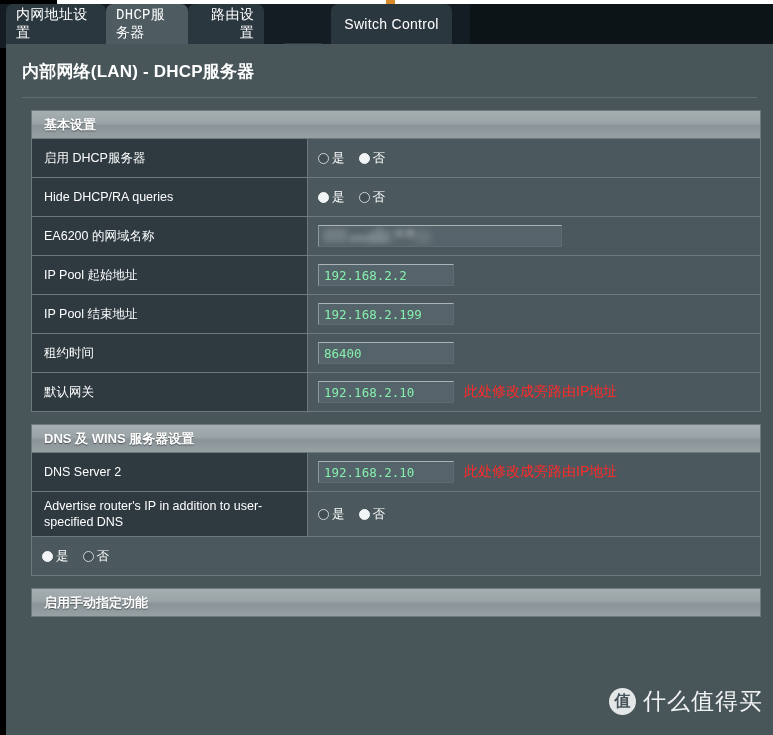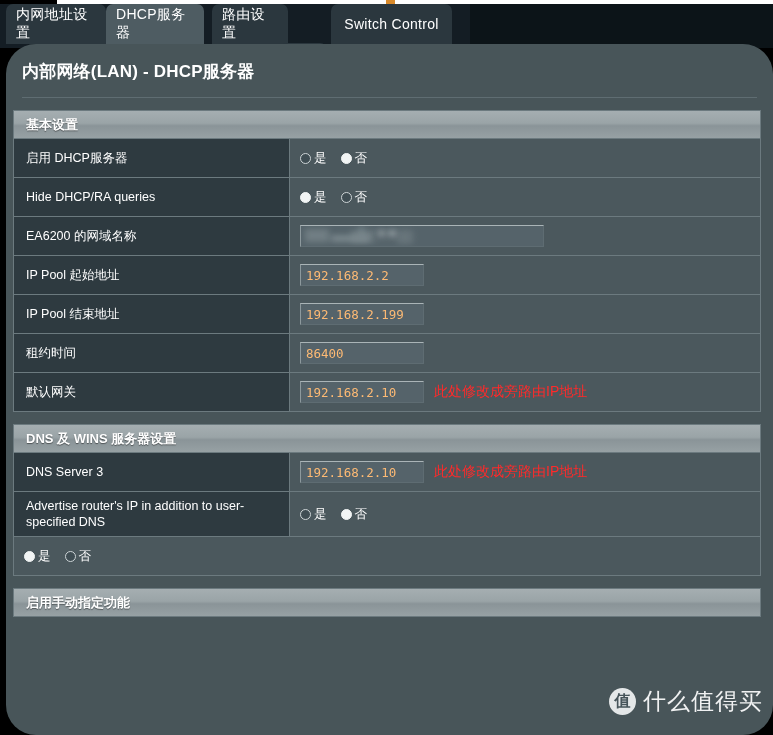--- a/index.html
+++ b/index.html
@@ -31,34 +31,33 @@
     letter-spacing:.3px;
   }
   .tab.active{background:#4e5c62;color:#ffffff;}
 
   
   .content{
     position:absolute;left:6px;top:44px;width:767px;height:691px;
     background:#485559;
     box-sizing:border-box;
     padding:0;
-    border-radius:30px;
   }
   .page-title{
     color:#ffffff;font-size:17px;font-weight:bold;
     padding:16px 0 0 16px;letter-spacing:.2px;
   }
   .title-rule{margin:14px 16px 0 16px;height:1px;background:#5f6d72;}
   .desc{
     color:#e9edee;font-size:12.5px;line-height:21px;
     padding:12px 22px 0 16px;letter-spacing:.1px;
   }
 
   
-  .table{margin:12px 12px 0 7px;border:1px solid #6c7a7f;border-bottom:none;}
+  .table{margin:12px 12px 0 25px;border:1px solid #6c7a7f;border-bottom:none;}
   .sec-head{
     height:28px;line-height:28px;
     background:linear-gradient(to bottom,#a5aeb1 0%,#9aa4a7 45%,#8a9498 55%,#97a1a4 100%);
     color:#ffffff;font-size:13px;font-weight:bold;
     padding-left:12px;box-sizing:border-box;
     text-shadow:0 1px 1px rgba(0,0,0,.45);
     border-bottom:1px solid #6c7a7f;
   }
   .row{display:flex;border-bottom:1px solid #6c7a7f;min-height:38px;}
   .row .lab{
@@ -84,27 +83,27 @@
     box-sizing:border-box;display:inline-block;
   }
   .dot.on{background:#f2f5f5;border-color:#f2f5f5;}
 
   
   .inp{
     background:#55636a;
     border:1px solid #5e6c72;
     border-top:1px solid #aab4b7;
     border-left:1px solid #8d999d;
-    color:#fdba74;
+    color:#86efac;
     font-family:"DejaVu Sans Mono","Liberation Mono",monospace;
     font-size:12.5px;
     height:22px;line-height:22px;
     box-sizing:border-box;
     padding:0 5px;
-    width:124px;
+    width:136px;
     white-space:nowrap;overflow:hidden;
   }
   .inp.w-domain{width:244px;position:relative;color:transparent;}
   .note{color:#ff2a2a;font-size:14px;white-space:nowrap;}
 
   
   .blur{position:absolute;left:0;top:0;width:100%;height:100%;overflow:hidden;}
   .blur i{position:absolute;display:block;background:#7b888d;filter:blur(3px);opacity:.75;}
   .b1{left:4px;top:3px;width:24px;height:13px;}
   .b2{left:30px;top:10px;width:38px;height:5px;background:#99a5a9 !important;}
@@ -140,24 +139,24 @@
     <div class="w2"></div>
   </div>
 
   <div class="tabbar">
     <div class="darkpanel"></div>
   </div>
 
   <div class="tab" style="left:6px;width:100px;">
     <span>内网地址设置</span>
   </div>
-  <div class="tab active" style="left:106px;width:98px;">
+  <div class="tab active" style="left:106px;width:82px;font-family:Liberation Mono, monospace;">
     <span>DHCP服务器</span>
   </div>
-  <div class="tab" style="left:212px;width:76px;">
+  <div class="tab" style="left:188px;width:76px;text-align:right;">
     <span>路由设置</span>
   </div>
   <div class="tab" style="left:280px;width:47px;margin-top:39px;">
     <span>IPTV</span>
   </div>
   <div class="tab" style="left:331px;width:121px;">
     <span>Switch Control</span>
   </div>
 
   <div class="content">
@@ -245,21 +244,21 @@
           <div class="inp">192.168.2.10</div>
           <span class="note">此处修改成旁路由IP地址</span>
         </div>
       </div>
     </div>
 
     <div class="table">
       <div class="sec-head">DNS 及 WINS 服务器设置</div>
 
       <div class="row">
-        <div class="lab">DNS Server 3</div>
+        <div class="lab">DNS Server 2</div>
         <div class="val">
           <div class="inp">192.168.2.10</div>
           <span class="note">此处修改成旁路由IP地址</span>
         </div>
       </div>
 
 
       <div class="row">
         <div class="lab">Advertise router's IP in addition to user-specified DNS</div>
         <div class="val">

